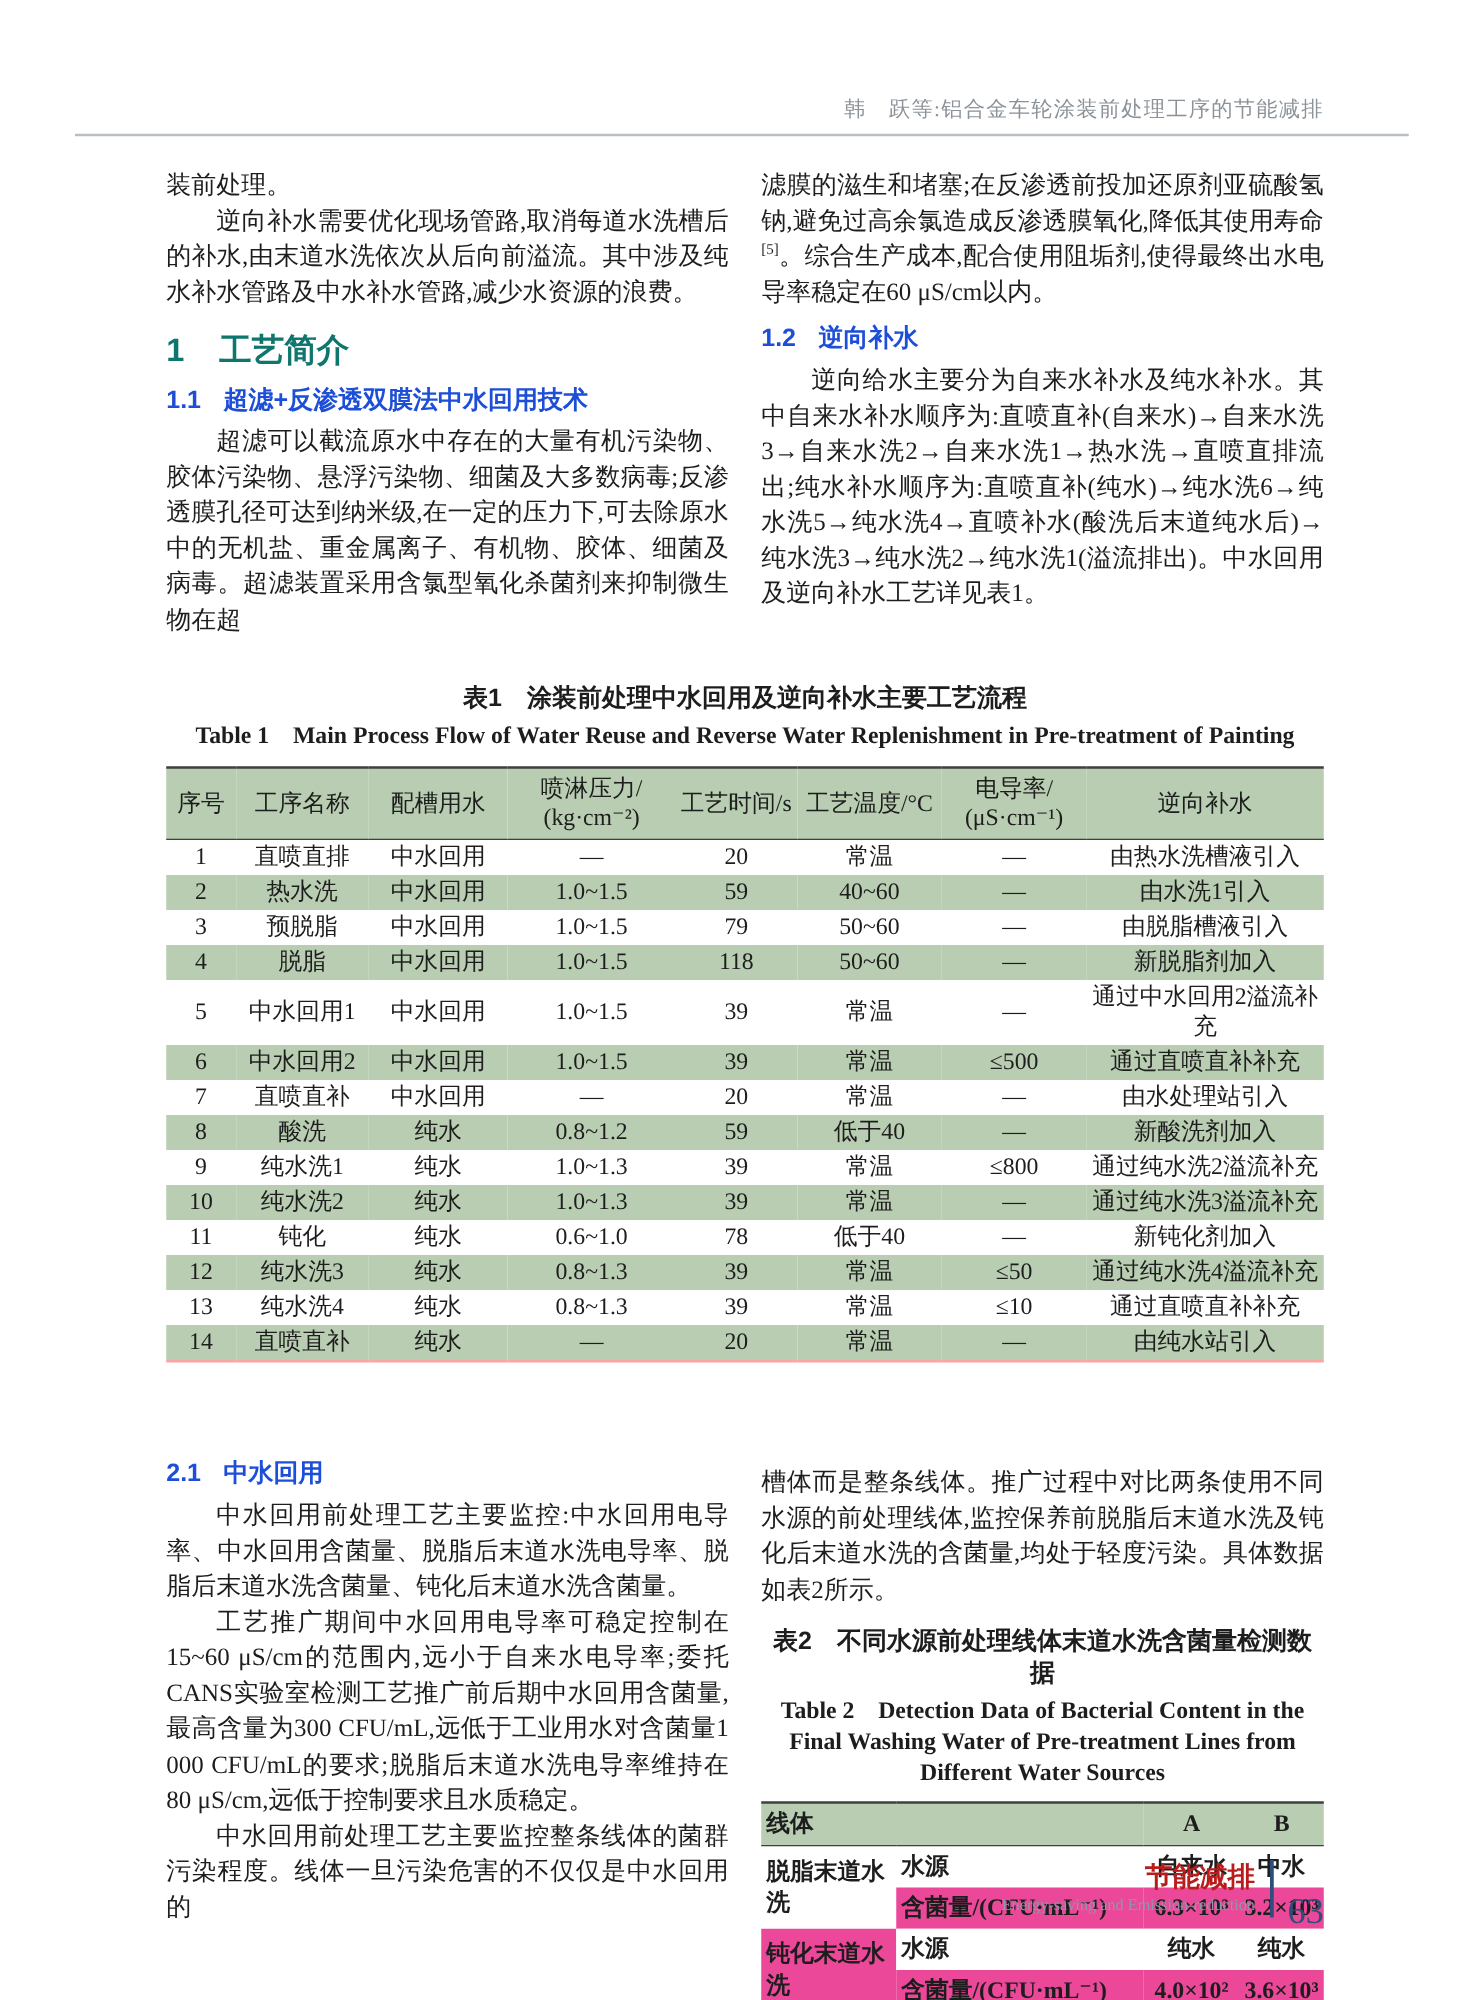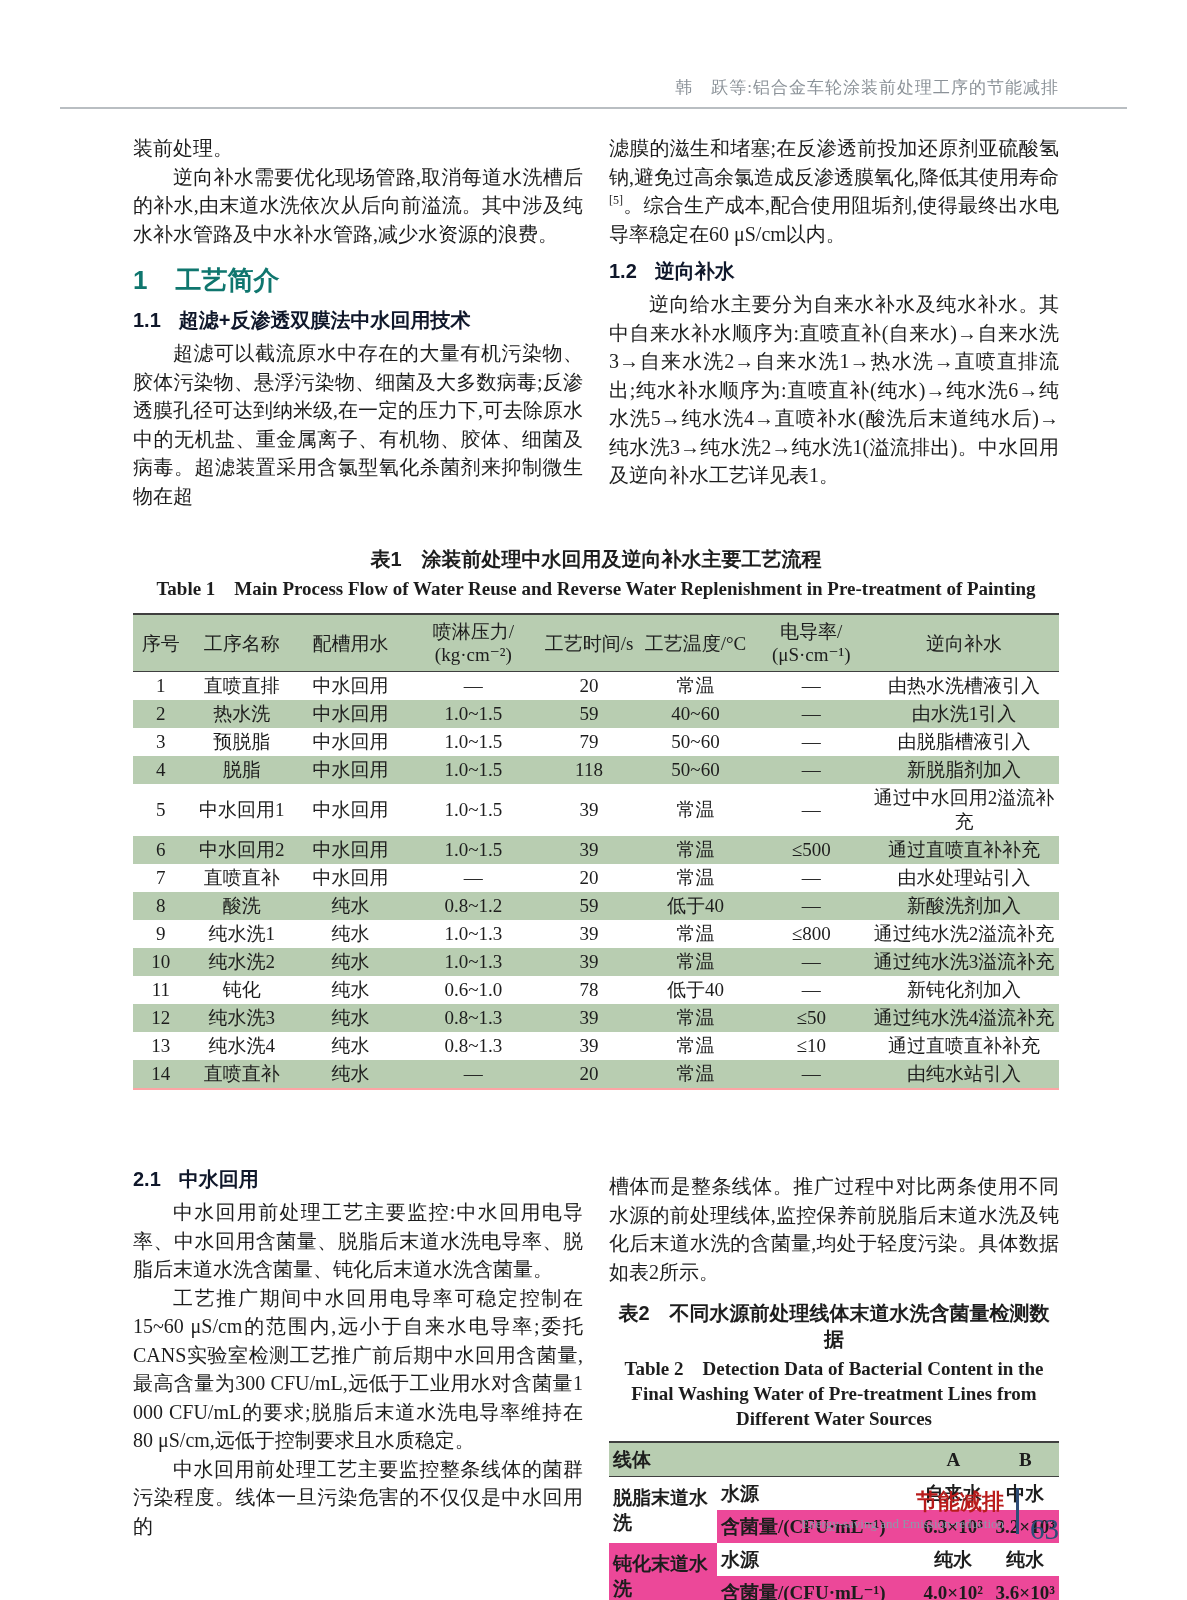--- a/index.html
+++ b/index.html
@@ -42,21 +42,21 @@
     margin: 15px 0 7px;
     color: #0f766e;
     font-family: "Liberation Sans", "DejaVu Sans", sans-serif;
     font-size: 26px;
     font-weight: bold;
     line-height: 34px;
   }
   h2.sec .sec-num { margin-right: 28px; }
   h3.subsec {
     margin: 9px 0 5px;
-    color: #0f172a;
+    color: #1d4ed8;
     font-family: "Liberation Sans", "DejaVu Sans", sans-serif;
     font-size: 20px;
     font-weight: bold;
     line-height: 28px;
   }
   h3.subsec .sec-num { margin-right: 18px; }
 
   .table1-block { margin-top: 36px; }
   .cap-zh {
     text-align: center;

